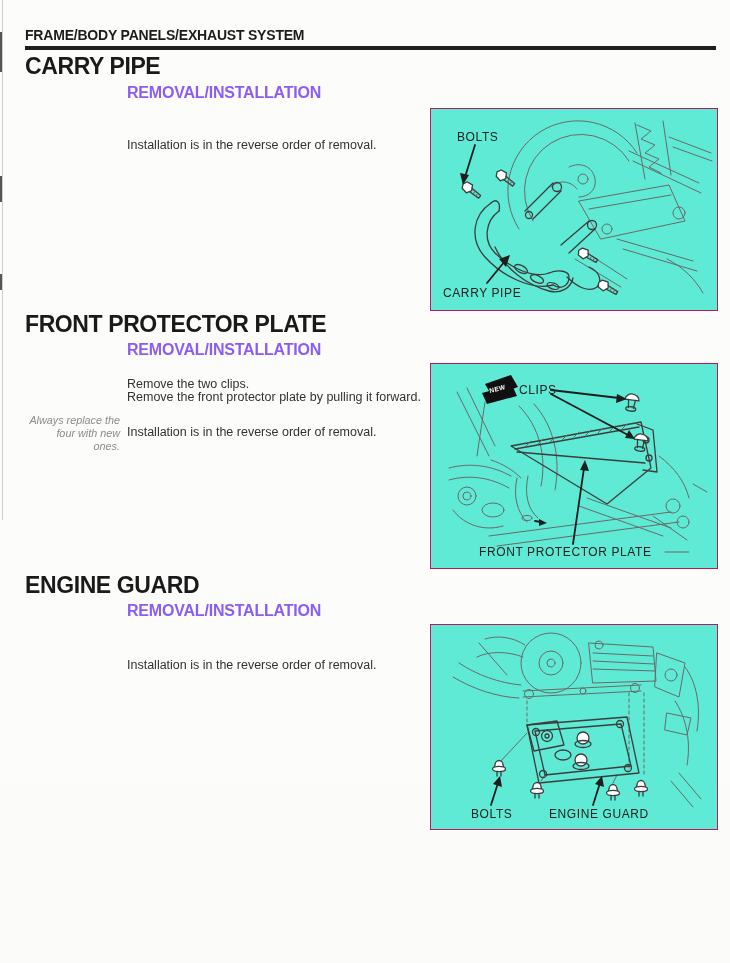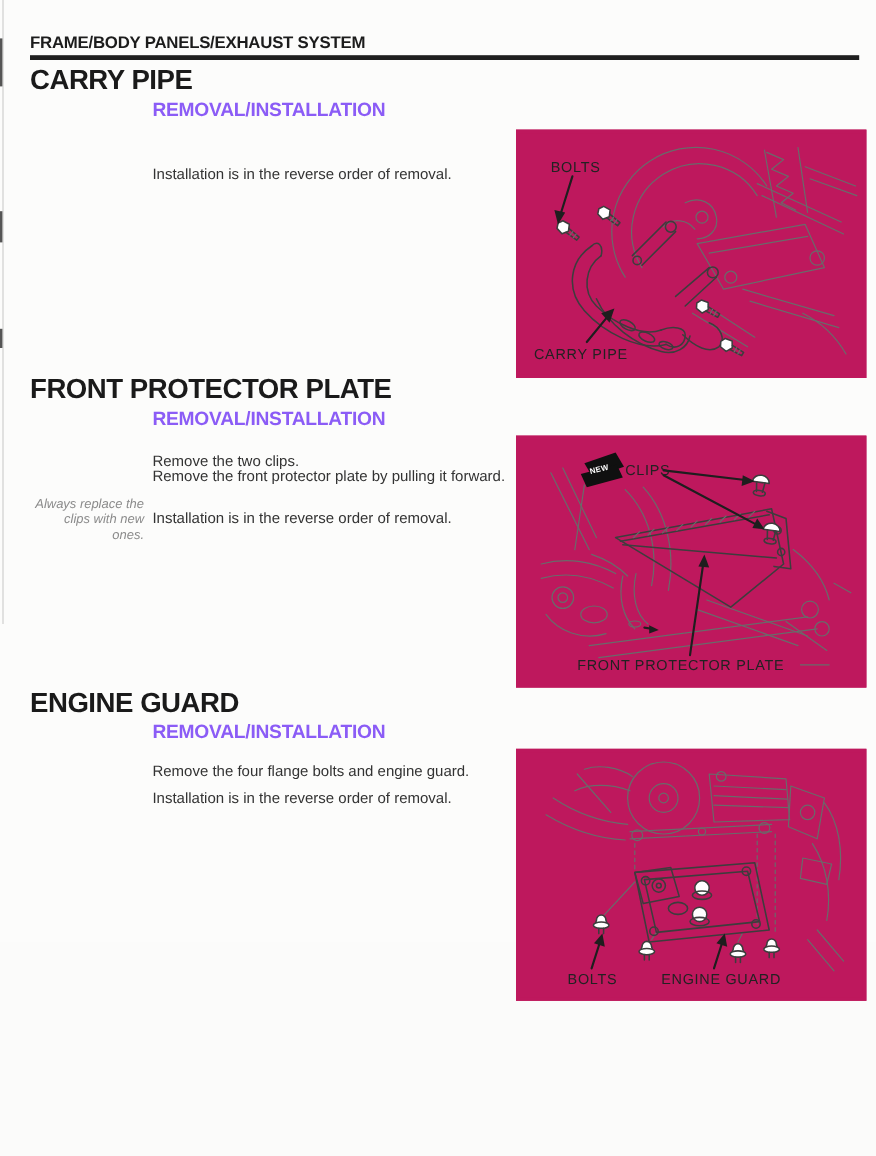--- a/index.html
+++ b/index.html
@@ -14,21 +14,21 @@
     letter-spacing:-0.2px;color:#1c1c1c;}
   .header-rule{position:absolute;left:25px;top:46px;width:691px;height:4px;background:#1f1f1f;}
 
   .sec-title{position:absolute;left:25px;font-size:23px;font-weight:bold;letter-spacing:-0.4px;color:#1a1a1a;}
   .sub-title{position:absolute;left:127px;font-size:16px;font-weight:bold;letter-spacing:-0.2px;color:#8b5cf6;}
   .para{position:absolute;left:127px;width:305px;font-size:12.5px;line-height:13.5px;color:#333;}
   .para.justify{text-align:justify;}
   .margin-note{position:absolute;left:27px;width:93px;font-size:10.8px;line-height:13px;
     font-style:italic;color:#8b8b8b;text-align:right;}
 
-  .fig{position:absolute;left:430px;width:286px;background:#be185d;border:3px solid #be185d;}
+  .fig{position:absolute;left:430px;width:286px;background:#5eead4;border:1px solid #be185d;}
   .fig svg{display:block;}
 
   
   .fig path,.fig line,.fig circle,.fig ellipse,.fig polyline,.fig polygon{
     fill:none;stroke:#6a6a6a;stroke-width:1;stroke-linecap:round;stroke-linejoin:round;}
   .fig .dark path,.fig .dark line,.fig .dark circle,.fig .dark ellipse,.fig .dark polygon,
   .fig path.dark,.fig circle.dark,.fig ellipse.dark{stroke:#3d3d3d;stroke-width:1.3;}
   .fig .fw{fill:#fff;}
   .fig .arrow{stroke:#1e1e1e;stroke-width:1.8;}
   .fig .ah{fill:#1e1e1e;stroke:none;}
@@ -117,21 +117,21 @@
       <line class="arrow" x1="56" y1="174" x2="74" y2="152"></line>
       <polygon class="ah" points="79,146 68,150 75,158"></polygon>
       <text class="lbl" x="12" y="188">CARRY PIPE</text>
     </svg>
   </figure>
 
   <div class="sec-title" style="top:311px;">FRONT PROTECTOR PLATE</div>
   <div class="sub-title" style="top:341px;">REMOVAL/INSTALLATION</div>
   <p class="para" style="top:365px;">Remove the two clips.</p>
   <p class="para justify" style="top:378px;">Remove the front protector plate by pulling it forward.</p>
-  <div class="margin-note" style="top:414px;">Always replace the clips with new ones.</div>
+  <div class="margin-note" style="top:414px;">Always replace the four with new ones.</div>
   <p class="para" style="top:413px;">Installation is in the reverse order of removal.</p>
 
   <figure class="fig" style="top:363px;height:204px;margin:0;">
     <svg viewBox="0 0 286 204" width="286" height="204">
       <defs>
         <g id="clip">
           <path class="dark fw" d="M -7 0 A 7 6 0 1 1 7 0 Z"></path>
           <path class="dark" d="M -3.5 0 L -2.5 8 M 3.5 0 L 2.5 8"></path>
           <ellipse class="dark" cx="0" cy="9" rx="5" ry="2.2"></ellipse>
         </g>
@@ -191,21 +191,20 @@
       <text class="lbl" x="88" y="30">CLIPS</text>
       <line class="arrow" x1="142" y1="180" x2="153" y2="104"></line>
       <polygon class="ah" points="154,96 149,106 158,107"></polygon>
       <text class="lbl" x="48" y="192">FRONT PROTECTOR PLATE</text>
       <path d="M 234 188 L 258 188"></path>
     </svg>
   </figure>
 
   <div class="sec-title" style="top:572px;">ENGINE GUARD</div>
   <div class="sub-title" style="top:602px;">REMOVAL/INSTALLATION</div>
-  <p class="para" style="top:624px;">Remove the four flange bolts and engine guard.</p>
   <p class="para" style="top:646px;">Installation is in the reverse order of removal.</p>
 
   <figure class="fig" style="top:624px;height:204px;margin:0;">
     <svg viewBox="0 0 286 204" width="286" height="204">
       <defs>
         <g id="fbolt">
           <path class="dark fw" d="M -4 0 A 4 4.5 0 1 1 4 0 L 5 3 L -5 3 Z"></path>
           <ellipse class="dark fw" cx="0" cy="4" rx="6.5" ry="2.6"></ellipse>
           <path class="dark" d="M -2 6.5 L -2 11 M 2 6.5 L 2 11"></path>
         </g>

